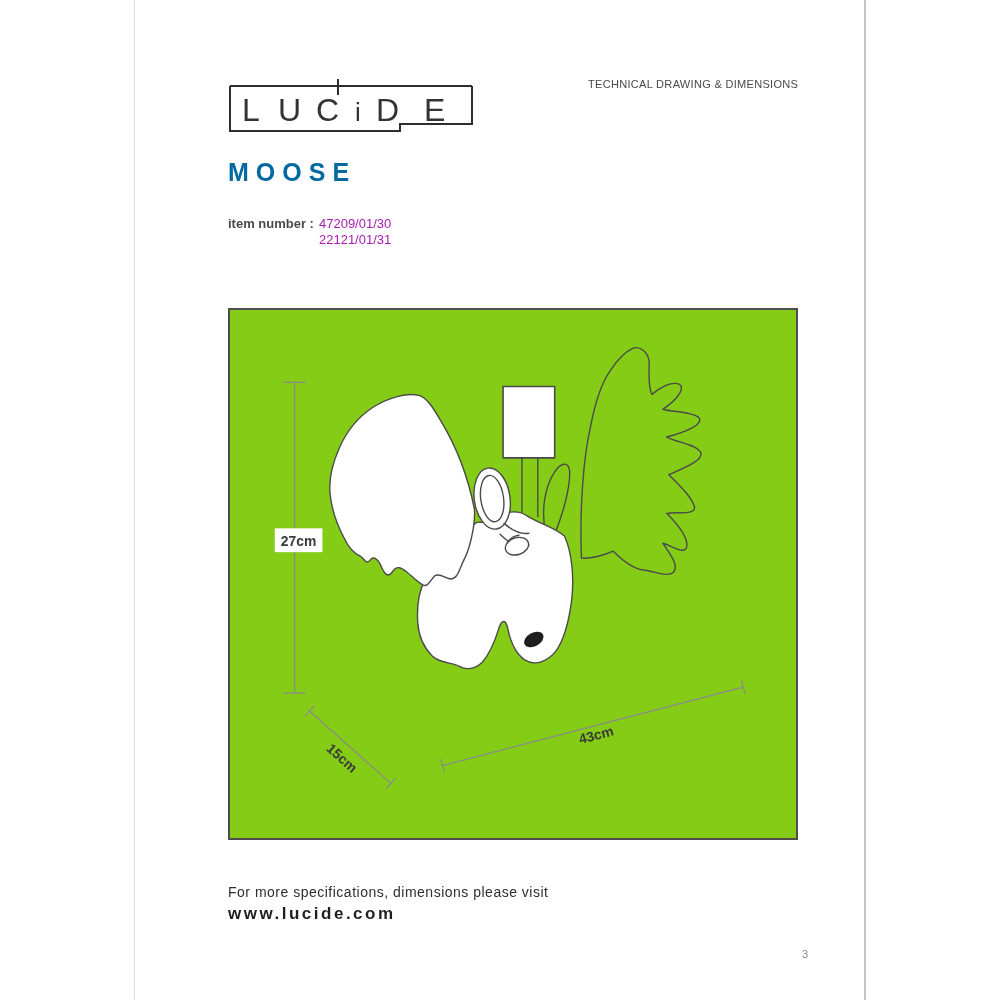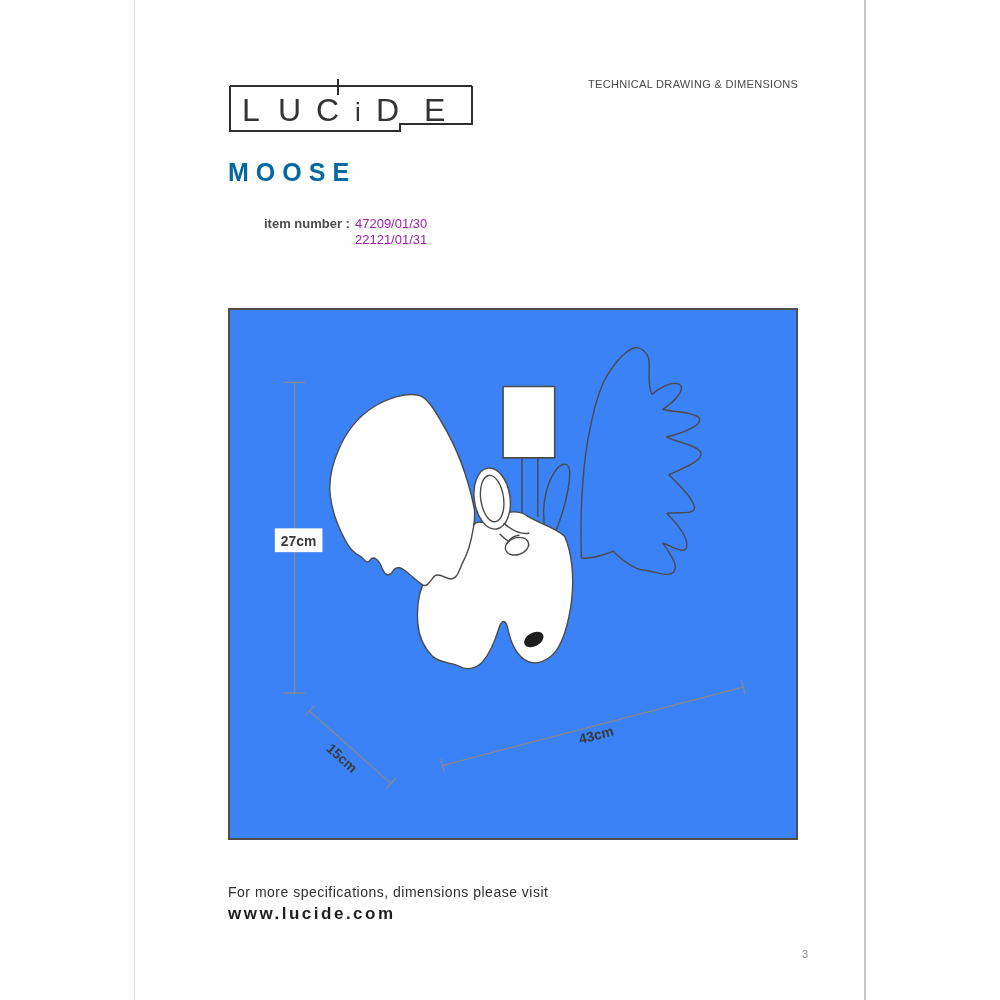--- a/index.html
+++ b/index.html
@@ -17,26 +17,26 @@
     color:#4a4a4a;white-space:nowrap;transform:scaleX(.96);transform-origin:left top;
   }
   .product-title{
     position:absolute;left:228px;top:158px;font-size:25px;font-weight:bold;
     letter-spacing:7px;color:#0369a1;
   }
   .spec-block{position:absolute;left:228px;font-size:13px;line-height:15.5px;white-space:nowrap;}
   .spec-item{top:216px;}
   .spec-ean{top:263px;}
   .spec-row{display:flex;}
-  .spec-label-strong{font-weight:bold;color:#4a4a4a;margin-right:5px;margin-left:36px;}
+  .spec-label-strong{font-weight:bold;color:#4a4a4a;margin-right:5px;}
   .spec-label-muted{color:#8d8d8d;margin-right:5px;}
   .spec-values{color:#a21caf;text-align:right;}
   .drawing-box{
     position:absolute;left:228px;top:308px;width:570px;height:532px;
-    border:2px solid #4d4d4d;box-sizing:border-box;background:#3b82f6;
+    border:2px solid #4d4d4d;box-sizing:border-box;background:#84cc16;
   }
   .footer-note{
     position:absolute;left:228px;top:884px;font-size:14px;color:#2e2e2e;letter-spacing:.5px;
   }
   .footer-site{
     position:absolute;left:228px;top:904px;font-size:17px;font-weight:bold;
     color:#1f1f1f;letter-spacing:2.5px;
   }
   .page-number{position:absolute;left:802px;top:948px;font-size:11px;color:#8a8a8a;}
   svg text{font-family:"Liberation Sans",sans-serif;}

